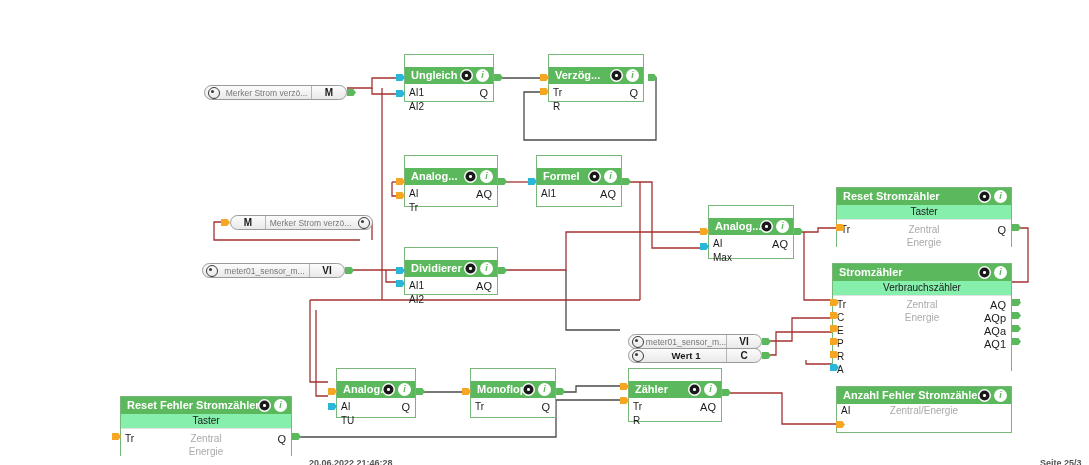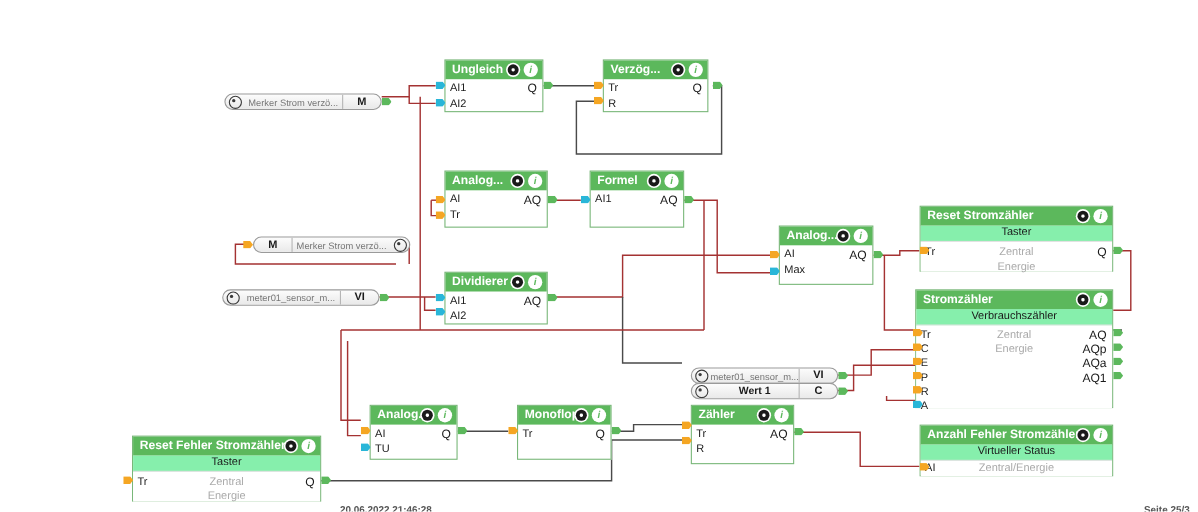--- a/index.html
+++ b/index.html
@@ -11,21 +11,21 @@
     position:relative;
   }
   #canvas{position:absolute;inset:0;}
   svg.wires{position:absolute;left:0;top:0;width:1089px;height:465px;pointer-events:none;}
 
   
   .fb{position:absolute;box-sizing:border-box;border:1px solid #79b779;background:#ffffff;}
   .fb .hdr{
     height:17px;background:#5cb85c;color:#ffffff;
     font-size:11px;font-weight:bold;line-height:17px;
-    padding-left:6px;position:relative;white-space:nowrap;overflow:hidden;
+    padding-left:6px;position:relative;white-space:nowrap;overflow:hidden;margin-top:12px;
   }
   .fb .hdr .icons{position:absolute;right:4px;top:2px;display:flex;gap:3px;}
   .ic{width:13px;height:13px;border-radius:50%;display:inline-block;position:relative;}
   .ic.gear{background:#ffffff;}
   .ic.gear::after{content:"";position:absolute;left:3px;top:3px;width:7px;height:7px;border-radius:50%;
      background:#1a1a1a;box-shadow:0 0 0 1.5px #1a1a1a;}
   .ic.gear::before{content:"";position:absolute;left:5.2px;top:5.2px;width:2.6px;height:2.6px;border-radius:50%;background:#ffffff;z-index:2;}
   .ic.info{background:#ffffff;}
   .ic.info::after{content:"i";position:absolute;left:0;top:0;width:13px;height:13px;line-height:13px;
      text-align:center;font-size:9px;font-weight:bold;color:#5cb85c;font-style:italic;}
@@ -385,21 +385,20 @@
   <div class="nub out-green" style="left:1012px;top:338px;"></div>
 
   <div class="dev" style="left:836px;top:386px;width:176px;height:47px;">
     <div class="hdr">
       <span>Anzahl Fehler Stromzähler</span>
       <span class="icons">
           <i class="ic gear"></i>
           <i class="ic info"></i>
         </span>
     </div>
-    <div class="sub">Virtueller Status</div>
     <div class="body">
       <span class="port-l" style="top:1px;">AI</span>
       <span class="ctr" style="top:1px;">Zentral/Energie</span>
     </div>
   </div>
   <div class="nub in-orange" style="left:836px;top:421px;"></div>
 
   <div class="dev" style="left:120px;top:396px;width:172px;height:60px;">
     <div class="hdr">
       <span>Reset Fehler Stromzähler</span>

